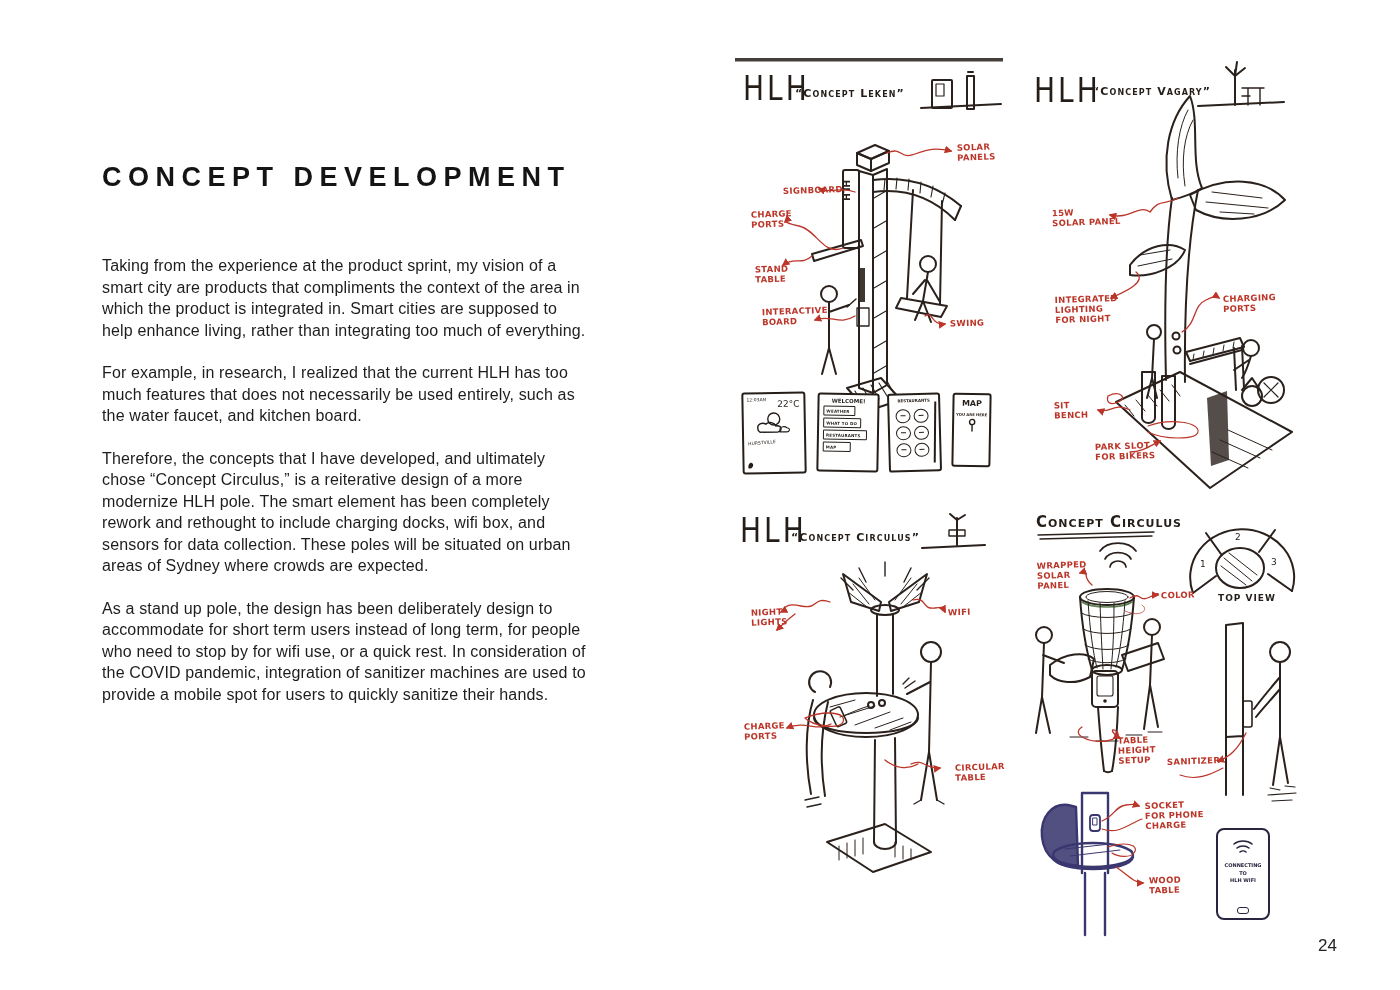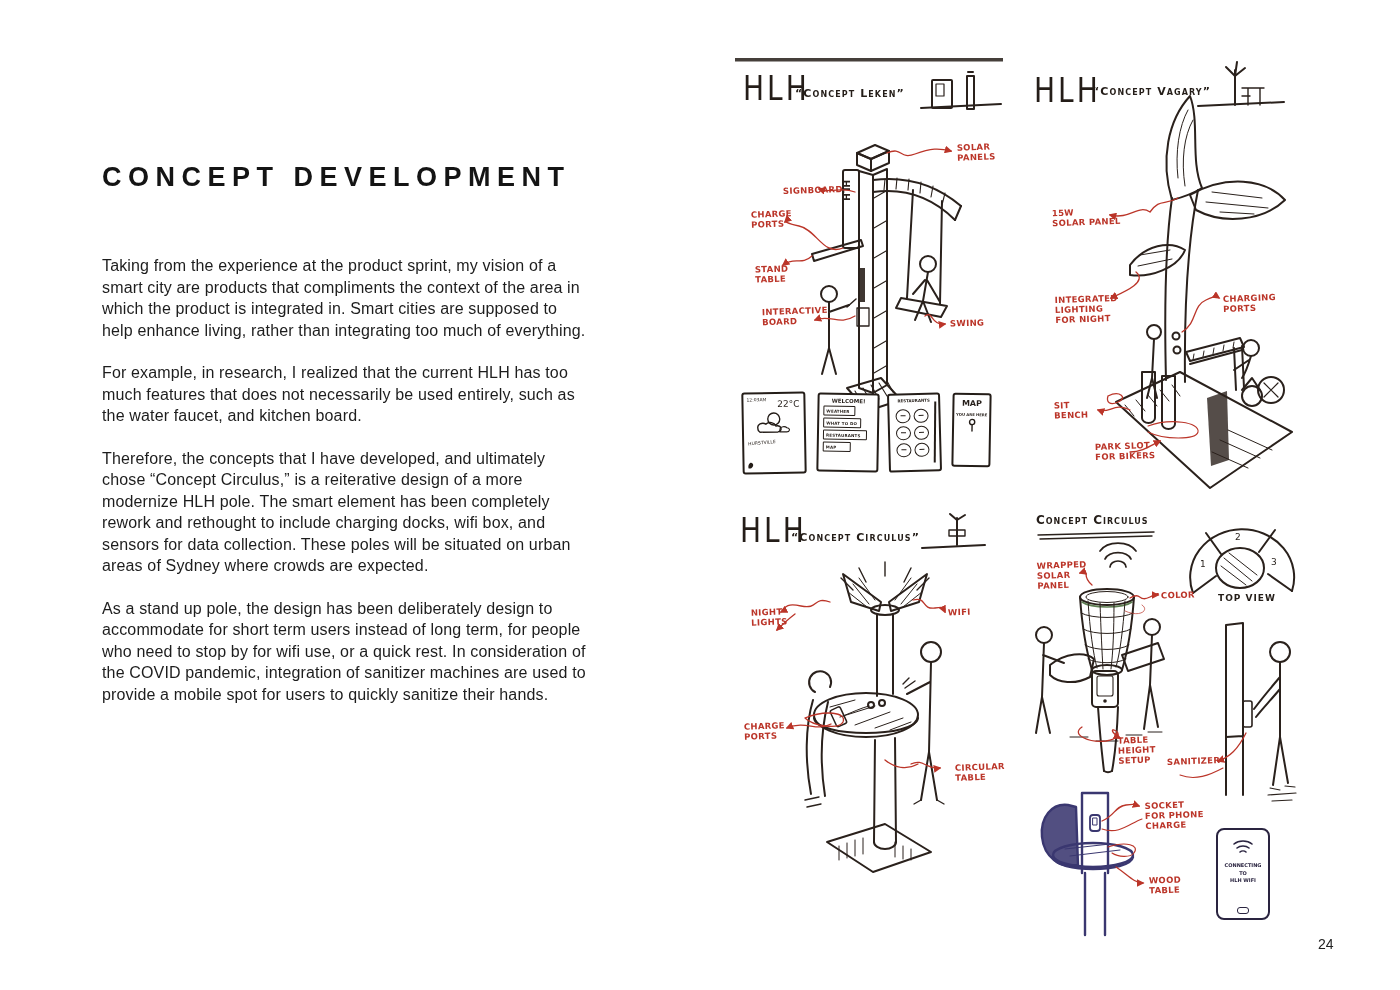--- a/index.html
+++ b/index.html
@@ -2,34 +2,34 @@
 <html><head>
 <meta charset="utf-8">
 <style>
   html,body{margin:0;padding:0;background:#ffffff;}
   .page{position:relative;width:1400px;height:990px;background:#ffffff;overflow:hidden;
         font-family:"Liberation Sans", sans-serif;color:#1c1c1c;}
   
   .left-col{position:absolute;left:102px;top:162px;width:487px;}
   .doc-title{margin:0 0 62px 0;font-size:27px;font-weight:700;letter-spacing:6.5px;color:#141414;}
   .para{margin:0 0 21px 0;font-size:16px;line-height:21.5px;letter-spacing:.15px;color:#1d1d1d;}
-  .page-num{position:absolute;left:1318px;top:936px;font-size:14px;color:#222;}
+  .page-num{position:absolute;left:1318px;top:936px;font-size:17px;color:#222;}
   
   .panel{position:absolute;}
   #panel-leken{left:735px;top:58px;width:272px;height:432px;}
   #panel-vagary{left:1030px;top:60px;width:278px;height:440px;}
   #panel-circulus{left:735px;top:512px;width:272px;height:395px;}
   #panel-detail{left:1030px;top:505px;width:280px;height:437px;}
   .panel svg.draw{position:absolute;left:0;top:0;}
   .hand{font-family:"DejaVu Sans", sans-serif;color:#241d18;}
   .hlh{position:absolute;font-size:28px;letter-spacing:3px;font-weight:400;transform:scaleY(1.18);}
   .cq{position:absolute;font-size:11px;letter-spacing:1.1px;font-weight:700;font-variant:small-caps;}
   .anno{position:absolute;font-family:"DejaVu Sans", sans-serif;font-size:8.5px;font-weight:700;
         line-height:10px;color:#bb3529;white-space:pre-line;letter-spacing:.3px;transform:rotate(-2deg);}
-  .detail-title{position:absolute;left:6px;top:8px;font-size:12px;font-weight:700;font-variant:small-caps;
+  .detail-title{position:absolute;left:6px;top:8px;font-size:15px;font-weight:700;font-variant:small-caps;
         letter-spacing:1px;color:#241d18;}
   .tv-num{position:absolute;font-size:9px;color:#241d18;font-family:"DejaVu Sans",sans-serif;}
   .tv-label{position:absolute;font-size:9px;letter-spacing:1px;font-weight:700;font-variant:small-caps;color:#241d18;
         font-family:"DejaVu Sans",sans-serif;}
   
   .screen{position:absolute;border:2px solid #241d18;border-radius:3px;background:#fff;
           font-family:"DejaVu Sans",sans-serif;color:#241d18;}
   #scr-weather{left:7px;top:334px;width:60px;height:78px;transform:rotate(-1deg);}
   #scr-welcome{left:82px;top:335px;width:58px;height:75px;transform:rotate(1deg);}
   #scr-rest{left:153px;top:335px;width:49px;height:75px;transform:rotate(-1.5deg);}

